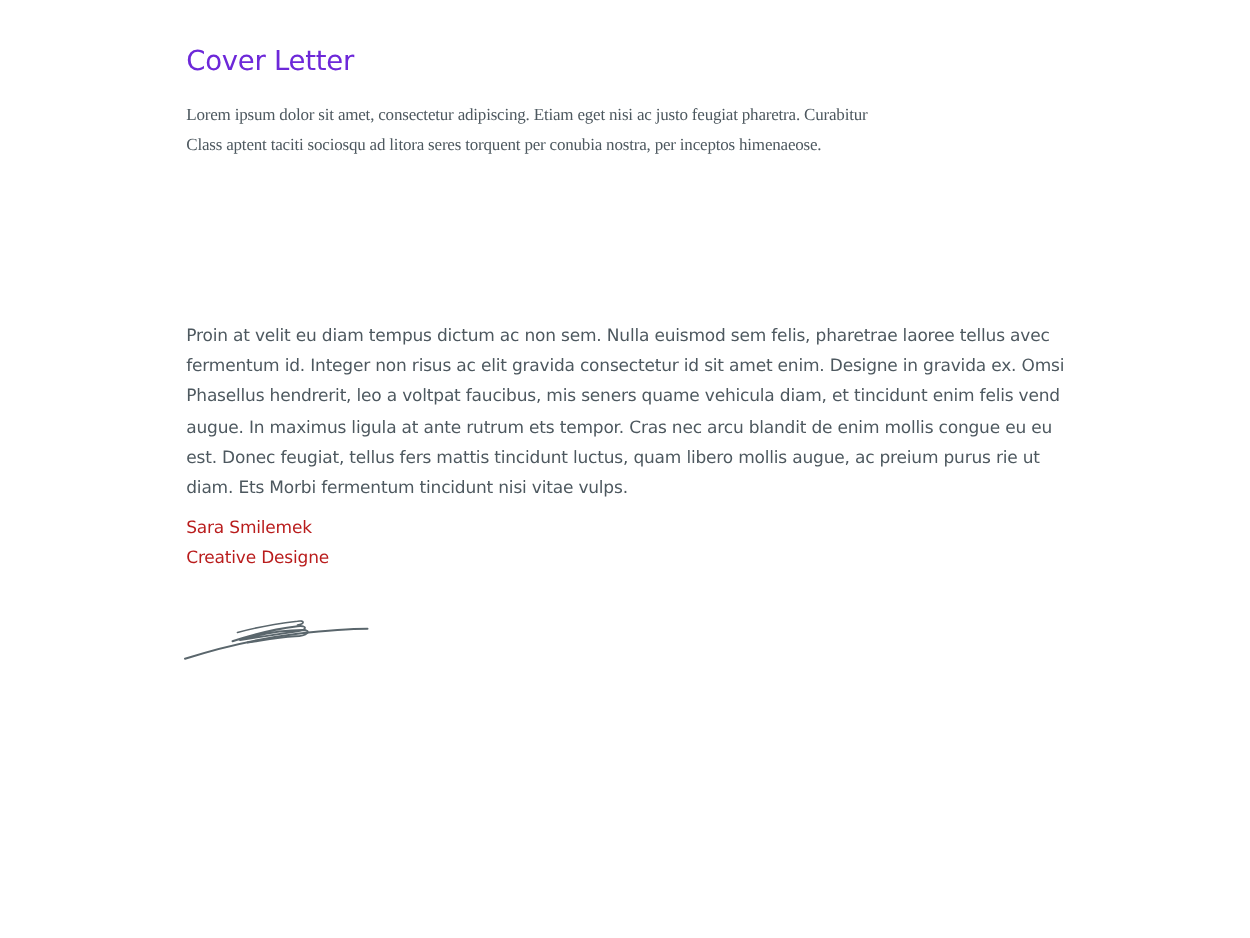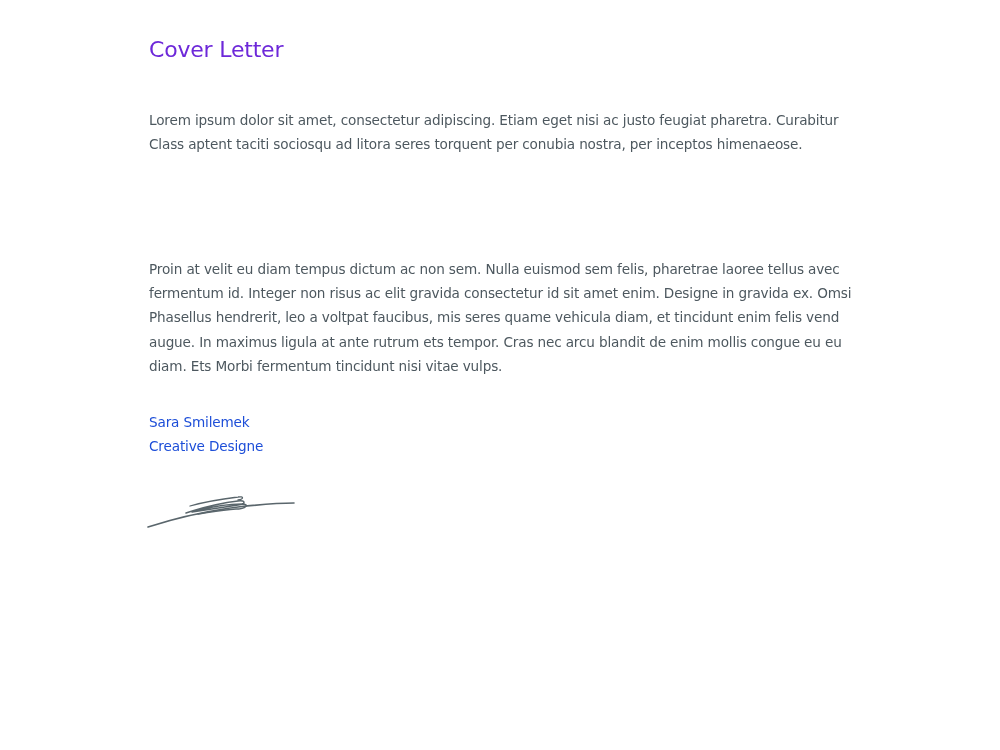--- a/index.html
+++ b/index.html
@@ -38,29 +38,29 @@
       margin: 0;
       font-size: 13.6px;
       line-height: 24.2px;
       color: #4d585f;
       letter-spacing: -0.15px;
     }
     .para .line {
       display: block;
       white-space: nowrap;
     }
-    .para-1 { top: 108px; }
+    .para-1 { top: 80px; font-family: Liberation Serif, serif; }
     .para-2 { top: 216px; margin-top: 41px; }
     .sign-block {
       position: absolute;
       left: 0;
       top: 410px;
       font-size: 13.6px;
       line-height: 24.2px;
-      color: #1d4ed8;
+      color: #b91c1c;
       letter-spacing: -0.15px;
     }
     .sign-block div { white-space: nowrap; }
     .signature {
       position: absolute;
       left: -3px;
       top: 490px;
       width: 152px;
       height: 42px;
     }
@@ -72,22 +72,23 @@
   <h1 class="title">Cover Letter</h1>
 
   <p class="para para-1">
     <span class="line">Lorem ipsum dolor sit amet, consectetur adipiscing. Etiam eget nisi ac justo feugiat pharetra. Curabitur</span>
     <span class="line">Class aptent taciti sociosqu ad litora seres torquent per conubia nostra, per inceptos himenaeose.</span>
   </p>
 
   <p class="para para-2">
     <span class="line">Proin at velit eu diam tempus dictum ac non sem. Nulla euismod sem felis, pharetrae laoree tellus avec</span>
     <span class="line">fermentum id. Integer non risus ac elit gravida consectetur id sit amet enim. Designe in gravida ex. Omsi</span>
-    <span class="line">Phasellus hendrerit, leo a voltpat faucibus, mis seres quame vehicula diam, et tincidunt enim felis vend</span>
+    <span class="line">Phasellus hendrerit, leo a voltpat faucibus, mis seners quame vehicula diam, et tincidunt enim felis vend</span>
     <span class="line">augue. In maximus ligula at ante rutrum ets tempor. Cras nec arcu blandit de enim mollis congue eu eu</span>
+    <span class="line">est. Donec feugiat, tellus fers mattis tincidunt luctus, quam libero mollis augue, ac preium purus rie ut</span>
     <span class="line">diam. Ets Morbi fermentum tincidunt nisi vitae vulps.</span>
   </p>
 
   <div class="sign-block">
     <div>Sara Smilemek</div>
     <div>Creative Designe</div>
   </div>
 
   <svg class="signature" viewBox="0 0 152 42" xmlns="http://www.w3.org/2000/svg">
     <g fill="none" stroke="#5a666c" stroke-linecap="round" stroke-linejoin="round">

